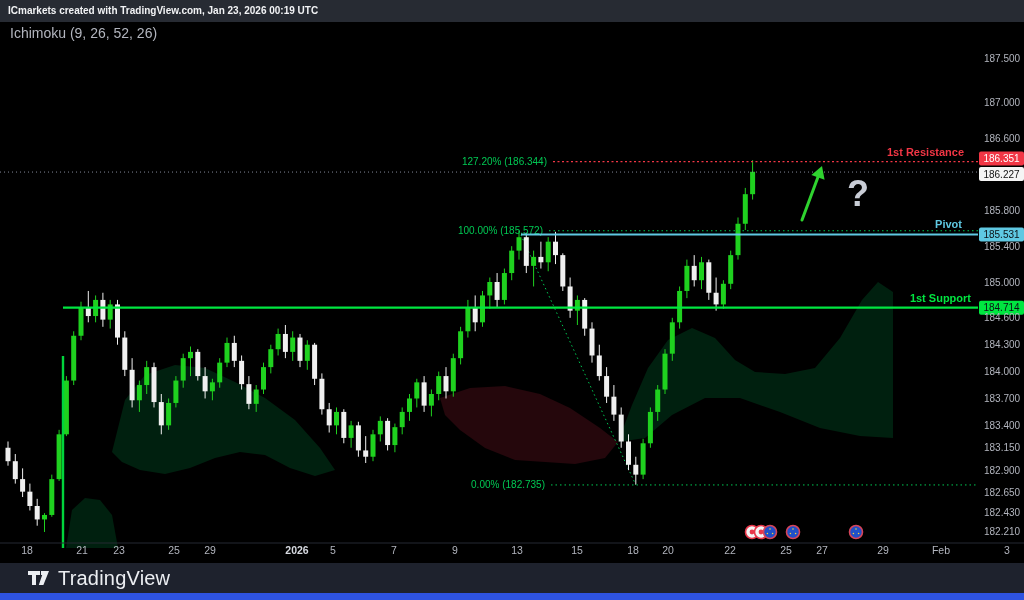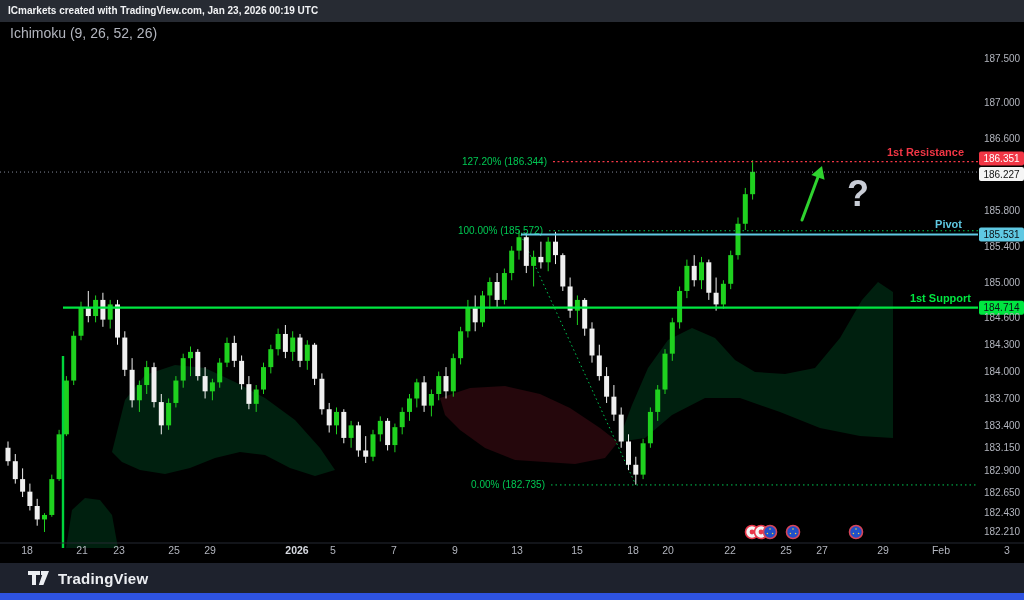--- a/index.html
+++ b/index.html
@@ -4,21 +4,21 @@
 <style>
   html,body{margin:0;padding:0;background:#000;width:1024px;height:600px;overflow:hidden;
     font-family:"Liberation Sans", sans-serif;}
   #stage{position:relative;width:1024px;height:600px;background:#000;}
   .header{position:absolute;left:0;top:0;width:1024px;height:22px;background:#272b33;
     color:#f2f3f5;font-size:10px;font-weight:bold;line-height:22px;padding-left:8px;box-sizing:border-box;}
   .legend{position:absolute;left:10px;top:25px;color:#b2b5be;font-size:14px;}
   #chart{position:absolute;left:0;top:0;}
   .footer{position:absolute;left:0;top:563px;width:1024px;height:30px;background:#1e222d;
     display:flex;align-items:center;padding-left:28px;box-sizing:border-box;}
-  .brand{color:#eceef2;font-size:15px;font-weight:bold;margin-left:8px;letter-spacing:.2px;}
+  .brand{color:#eceef2;font-size:20px;font-weight:normal;margin-left:8px;letter-spacing:.2px;}
   .bottombar{position:absolute;left:0;top:593px;width:1024px;height:7px;background:#2e53e0;}
 </style>
 </head>
 <body>
 
 <div id="stage">
   <svg id="chart" width="1024" height="562">
       <polygon points="66,548 72,510 85,498 100,500 112,515 118,548" fill="rgba(0,190,90,0.17)"></polygon>
       <polygon points="112,452 125,400 145,375 175,365 205,368 235,382 265,398 295,420 320,448 335,470 315,476 290,468 265,455 240,452 215,458 190,468 165,474 140,470 122,462" fill="rgba(0,190,90,0.17)"></polygon>
       <polygon points="440,398 470,388 505,386 540,394 570,408 600,428 618,442 605,458 575,464 545,462 515,460 485,448 460,430 445,415" fill="rgba(220,40,70,0.17)"></polygon>

